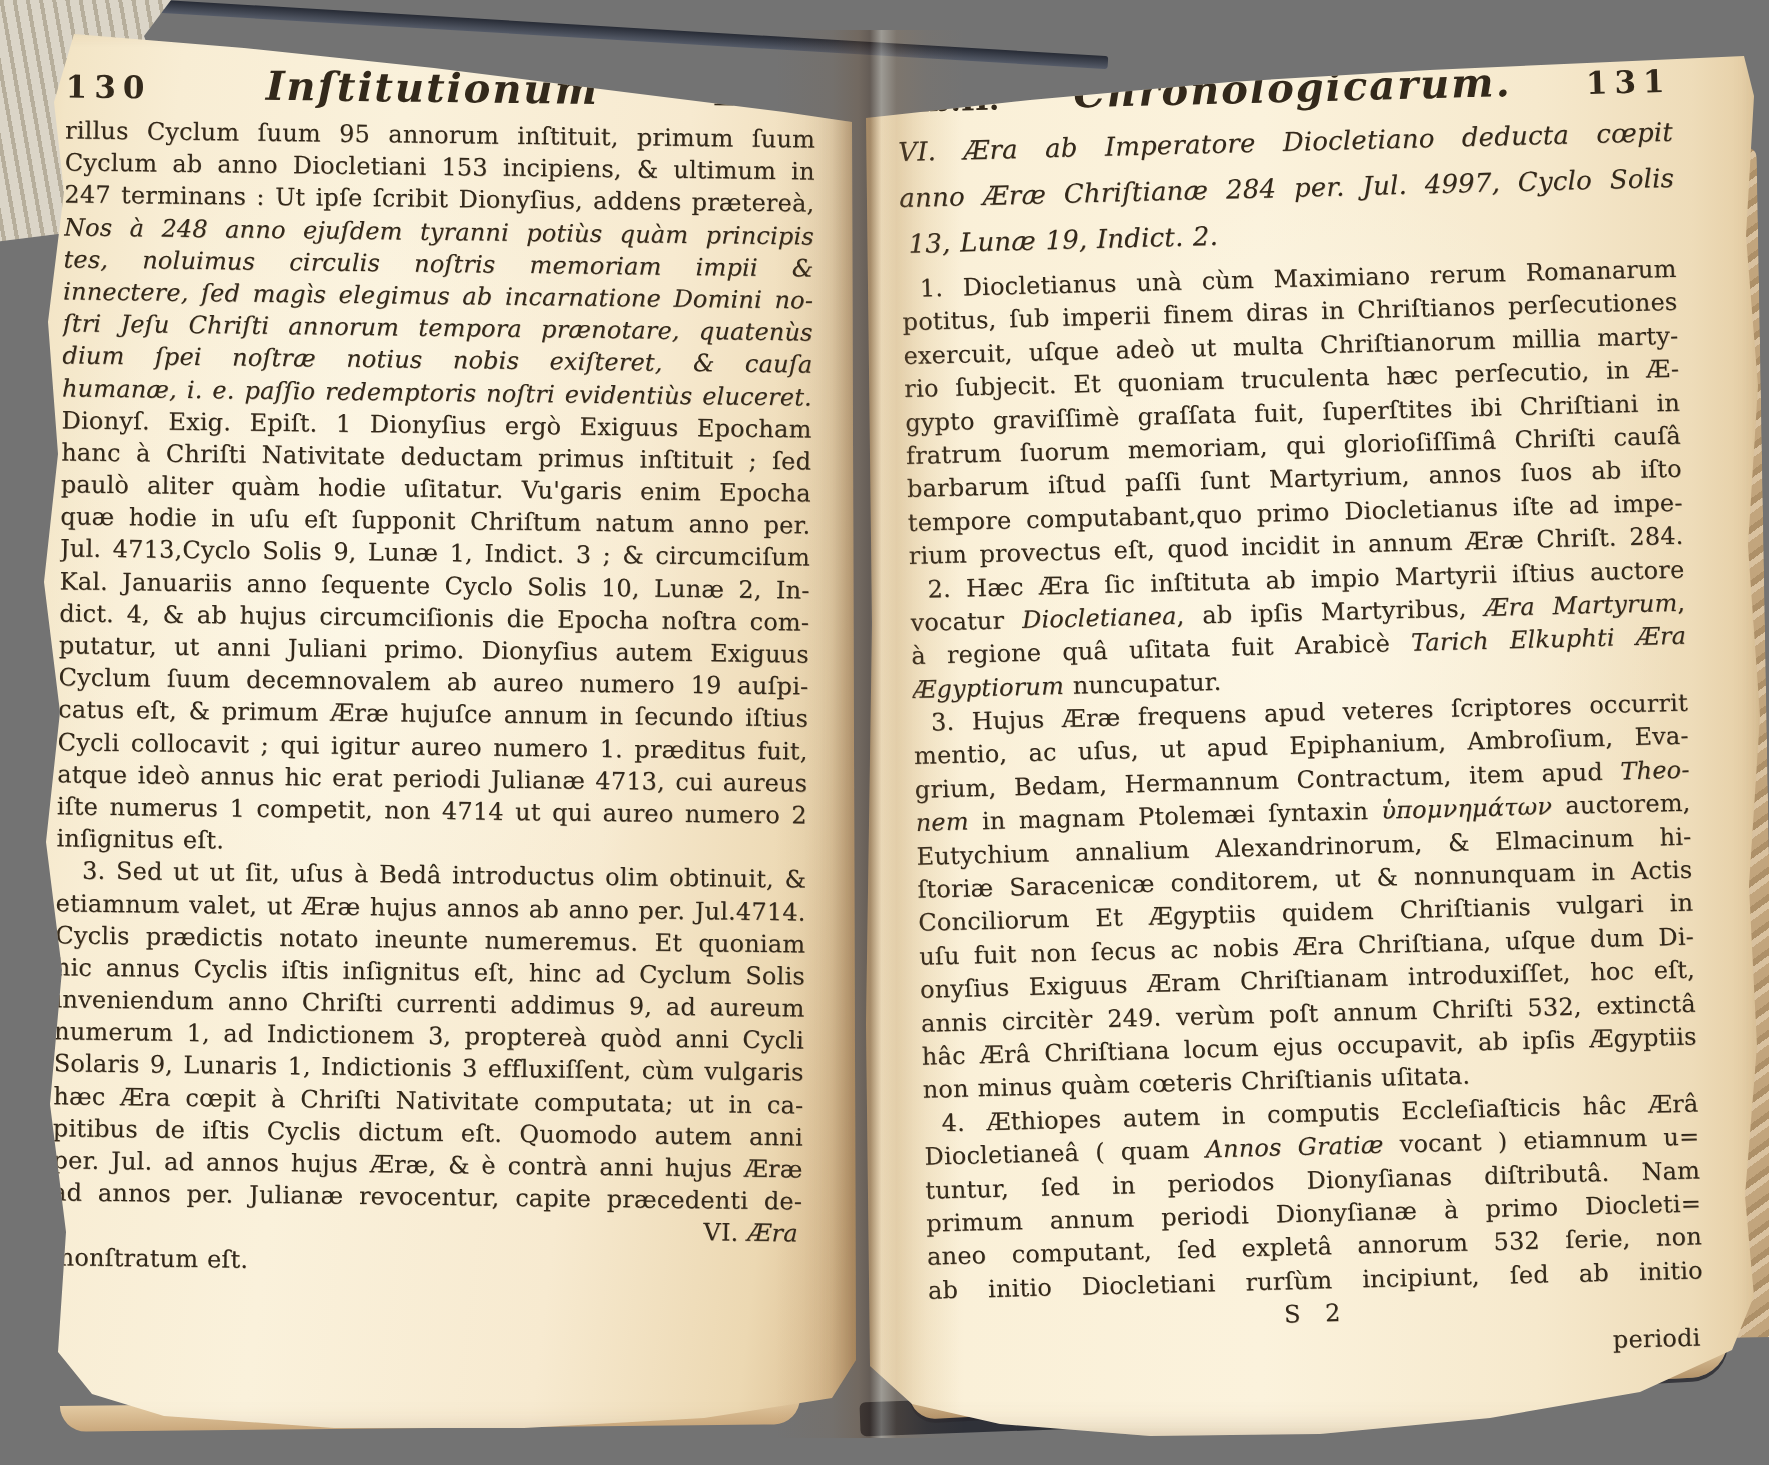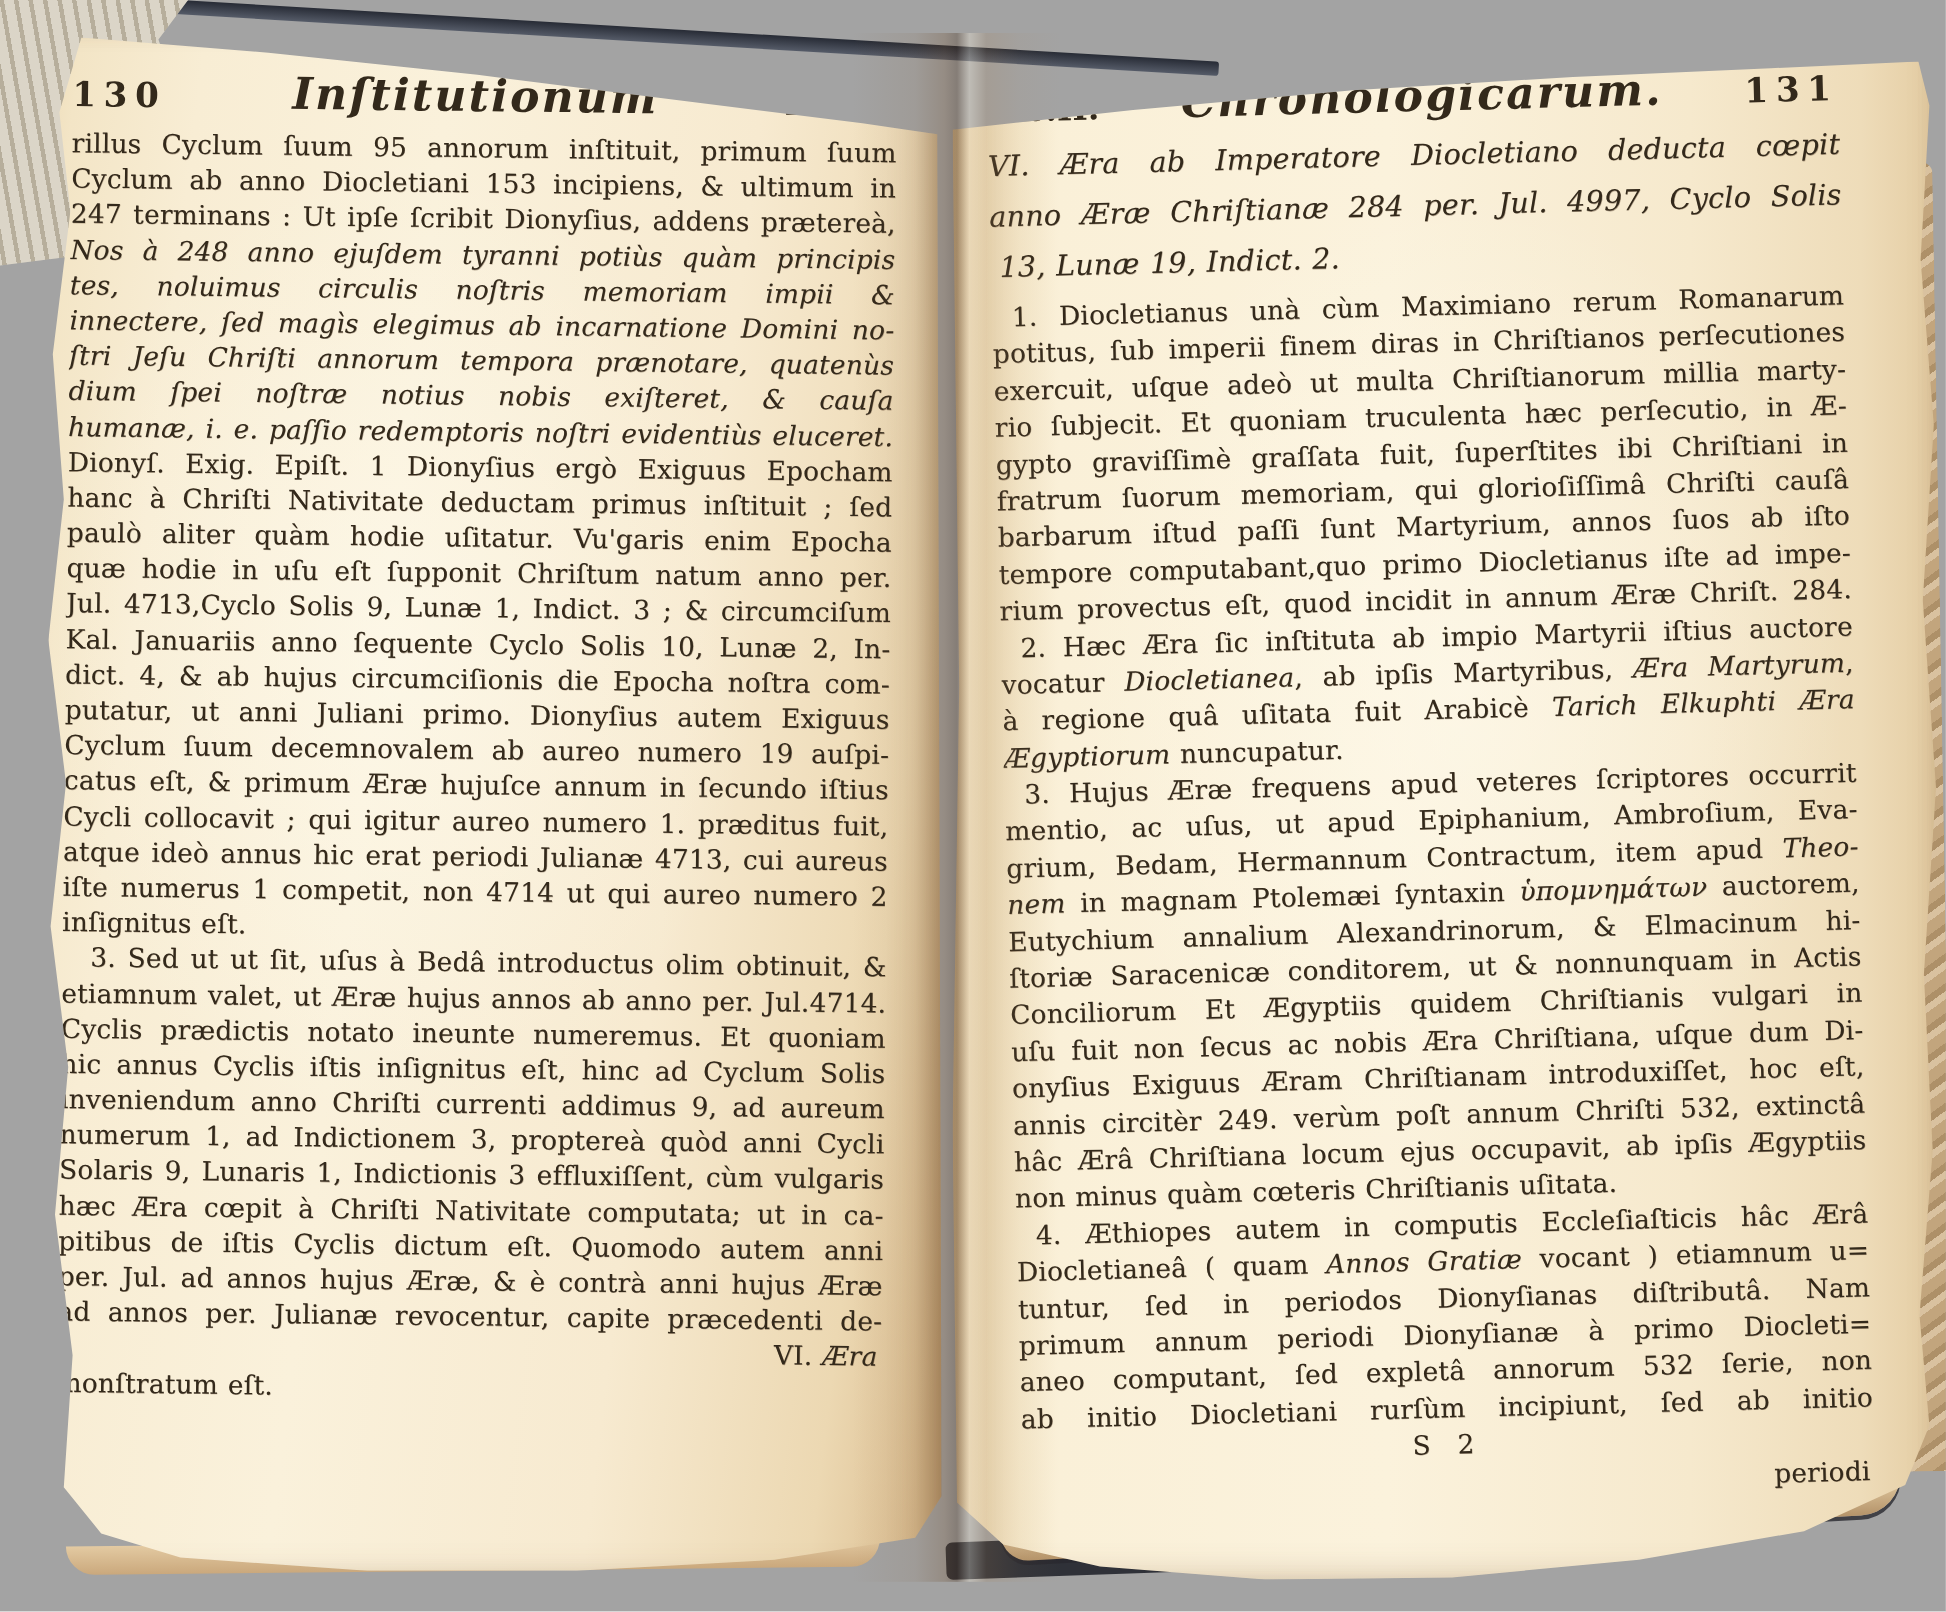--- a/index.html
+++ b/index.html
@@ -1,17 +1,17 @@
 <!DOCTYPE html>
 <html><head>
 <meta charset="utf-8">
 <style>
   html,body{margin:0;padding:0;background:#ffffff;}
   .canvas{
-    position:relative;width:1769px;height:1465px;overflow:hidden;background:#a3a3a3;
+    position:relative;width:1769px;height:1465px;overflow:hidden;background:#737373;
     font-family:"DejaVu Serif","Liberation Serif",serif;color:#33291b;
   }
   
   .top-edge{
     position:absolute;left:130px;top:-2px;width:980px;height:13px;z-index:0;
     background:linear-gradient(to bottom,#272b35,#555b68);
     transform:rotate(3.4deg);transform-origin:left top;border-radius:3px;
   }
   .stack-top-left{
     position:absolute;left:-6px;top:-4px;width:190px;height:250px;z-index:0;

